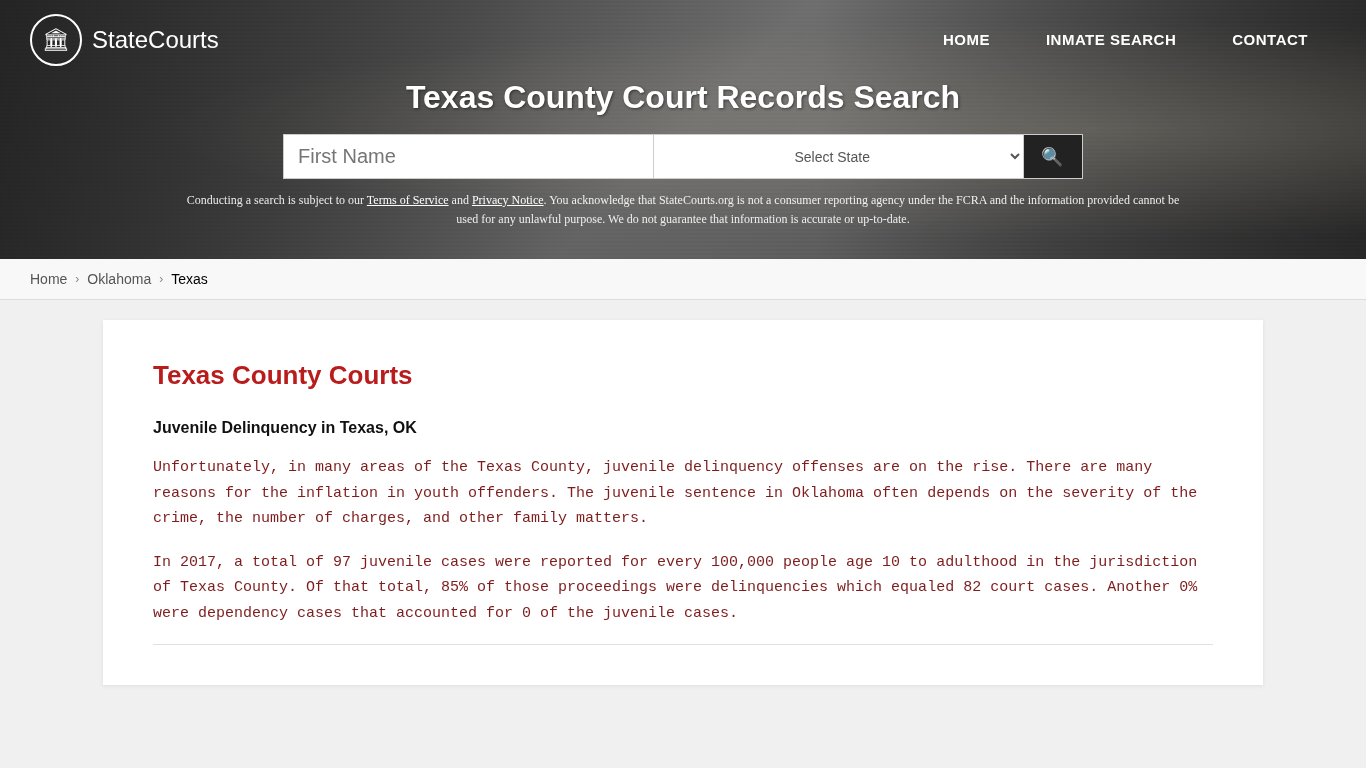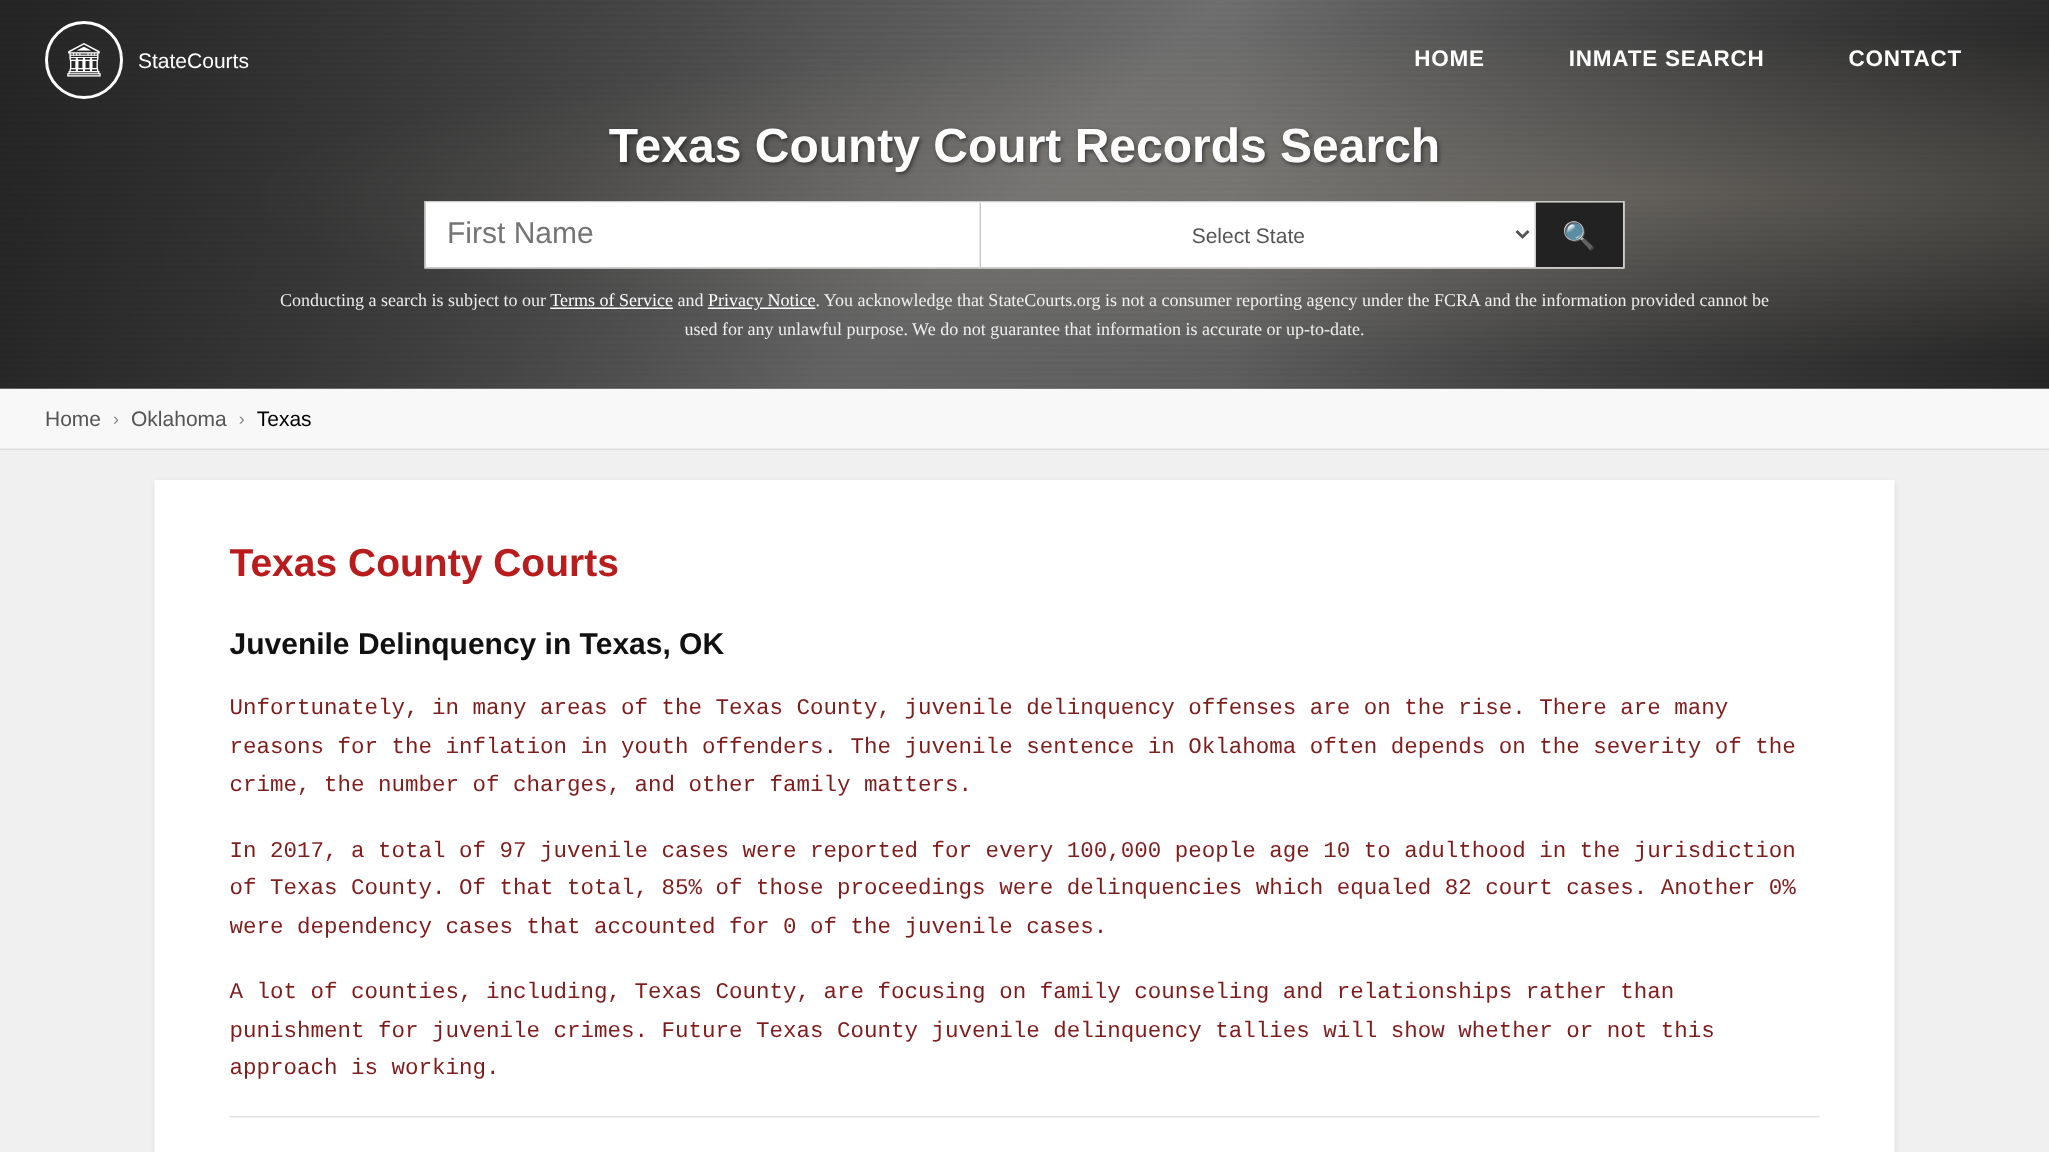--- a/index.html
+++ b/index.html
@@ -58,21 +58,21 @@
       border: 2px solid white;
       border-radius: 50%;
       display: flex;
       align-items: center;
       justify-content: center;
       color: white;
       font-size: 22px;
     }
     .logo-text {
       color: white;
-      font-size: 14px;
+      font-size: 24px;
       font-weight: bold;
     }
     .logo-text span { font-weight: 400; }
     .nav-links {
       display: flex;
       align-items: center;
       gap: 0;
     }
     .nav-link {
       color: white;
@@ -191,21 +191,21 @@
       padding: 40px 50px;
       box-shadow: 0 1px 4px rgba(0,0,0,0.08);
     }
     .content-card h1 {
       font-size: 26px;
       font-weight: bold;
       color: #b91c1c;
       margin-bottom: 28px;
     }
     .content-card h2 {
-      font-size: 20px;
+      font-size: 16px;
       font-weight: bold;
       color: #111;
       margin-bottom: 18px;
     }
     .content-card p {
       font-size: 15px;
       line-height: 1.7;
       color: #7f1d1d;
       margin-bottom: 18px;
       font-family: Liberation Mono, monospace;
@@ -263,16 +263,15 @@
   <span class="breadcrumb-sep">›</span>
   <span class="breadcrumb-current">Texas</span>
 </div>
 
 <div class="main-wrapper">
   <div class="content-card">
     <h1>Texas County Courts</h1>
     <h2>Juvenile Delinquency in Texas, OK</h2>
     <p>Unfortunately, in many areas of the Texas County, juvenile delinquency offenses are on the rise. There are many reasons for the inflation in youth offenders. The juvenile sentence in Oklahoma often depends on the severity of the crime, the number of charges, and other family matters.</p>
     <p>In 2017, a total of 97 juvenile cases were reported for every 100,000 people age 10 to adulthood in the jurisdiction of Texas County. Of that total, 85% of those proceedings were delinquencies which equaled 82 court cases. Another 0% were dependency cases that accounted for 0 of the juvenile cases.</p>
-    <p>A lot of counties, including, Texas County, are focusing on family counseling and relationships rather than punishment for juvenile crimes. Future Texas County juvenile delinquency tallies will show whether or not this approach is working.</p>
     <hr>
   </div>
 </div>
 
 </body></html>

